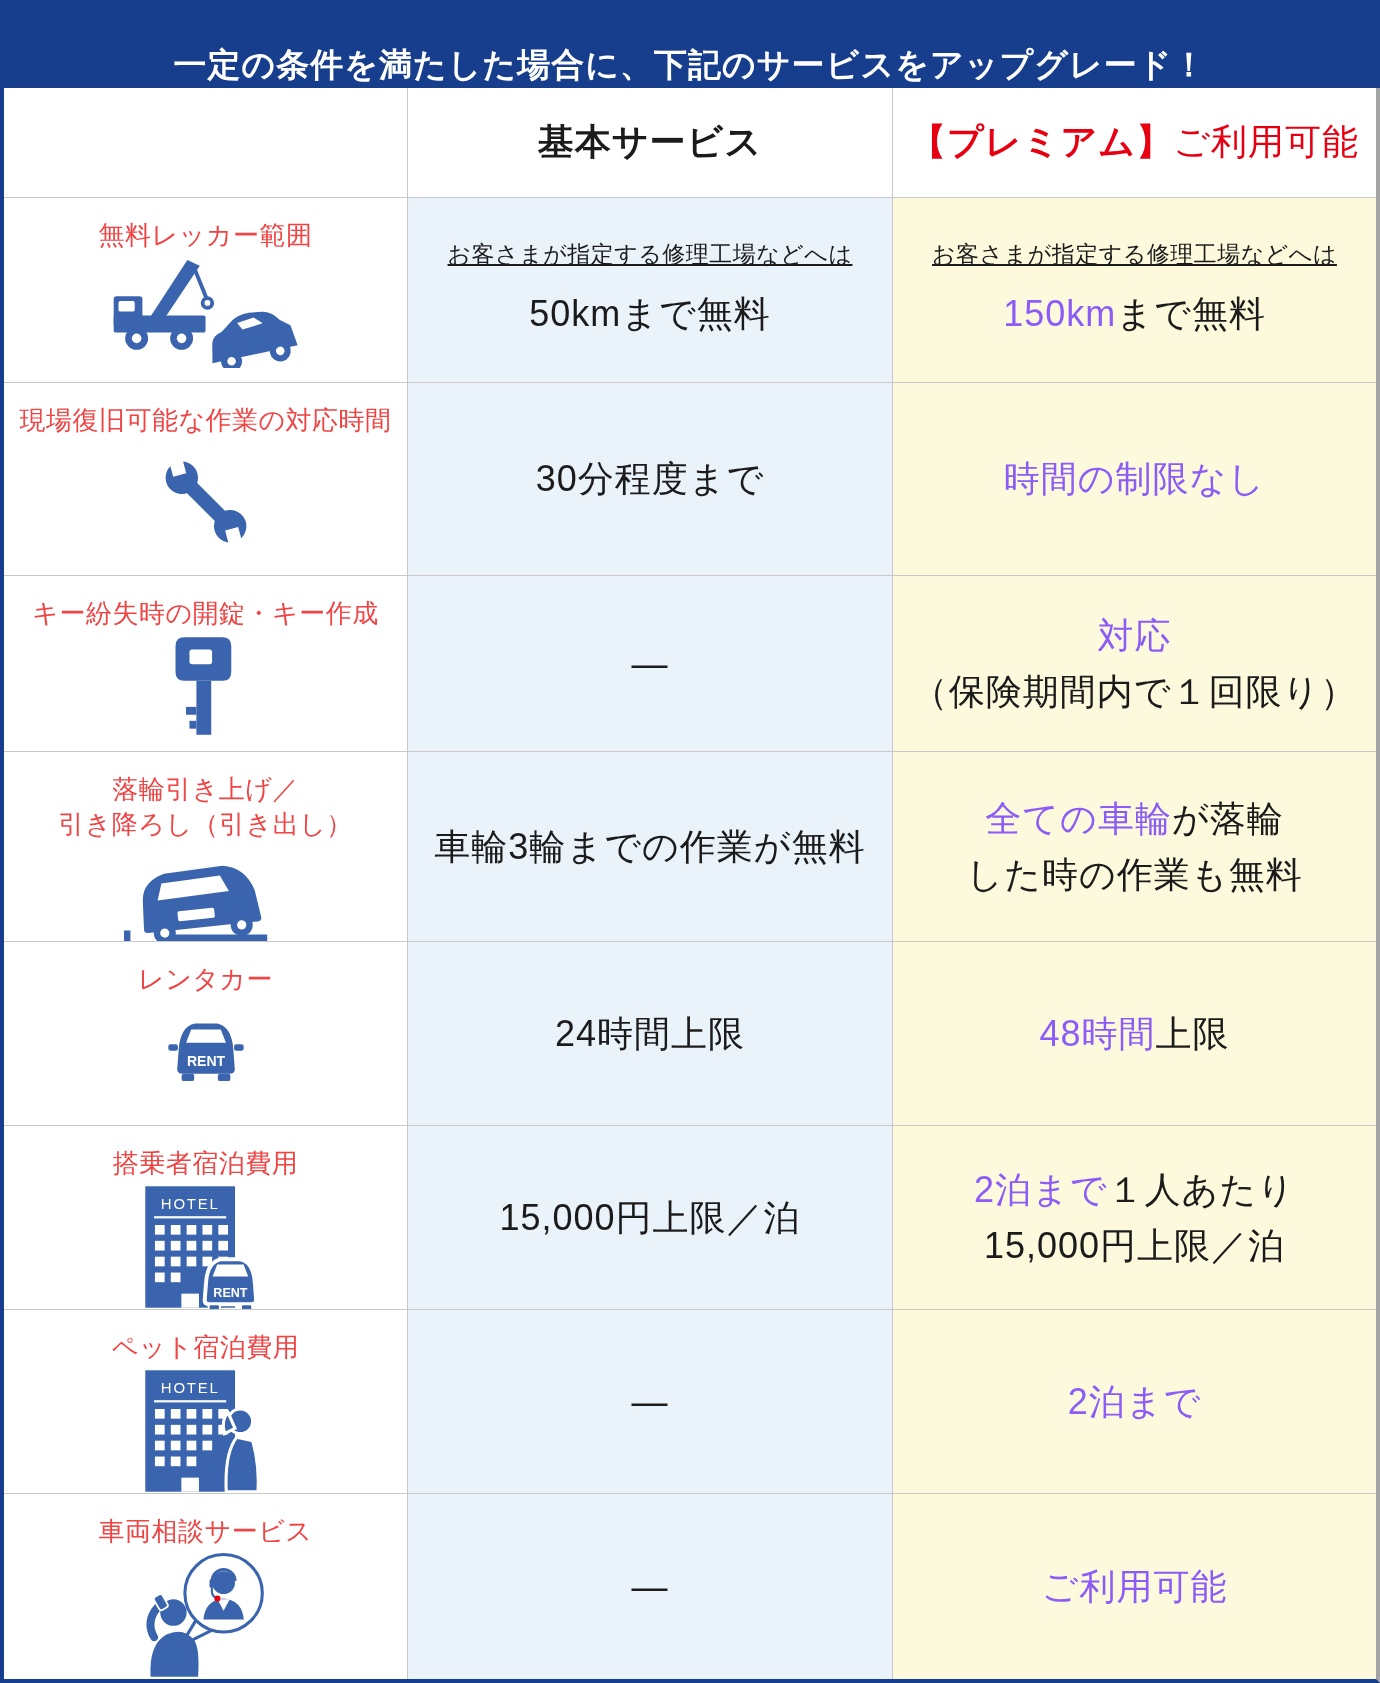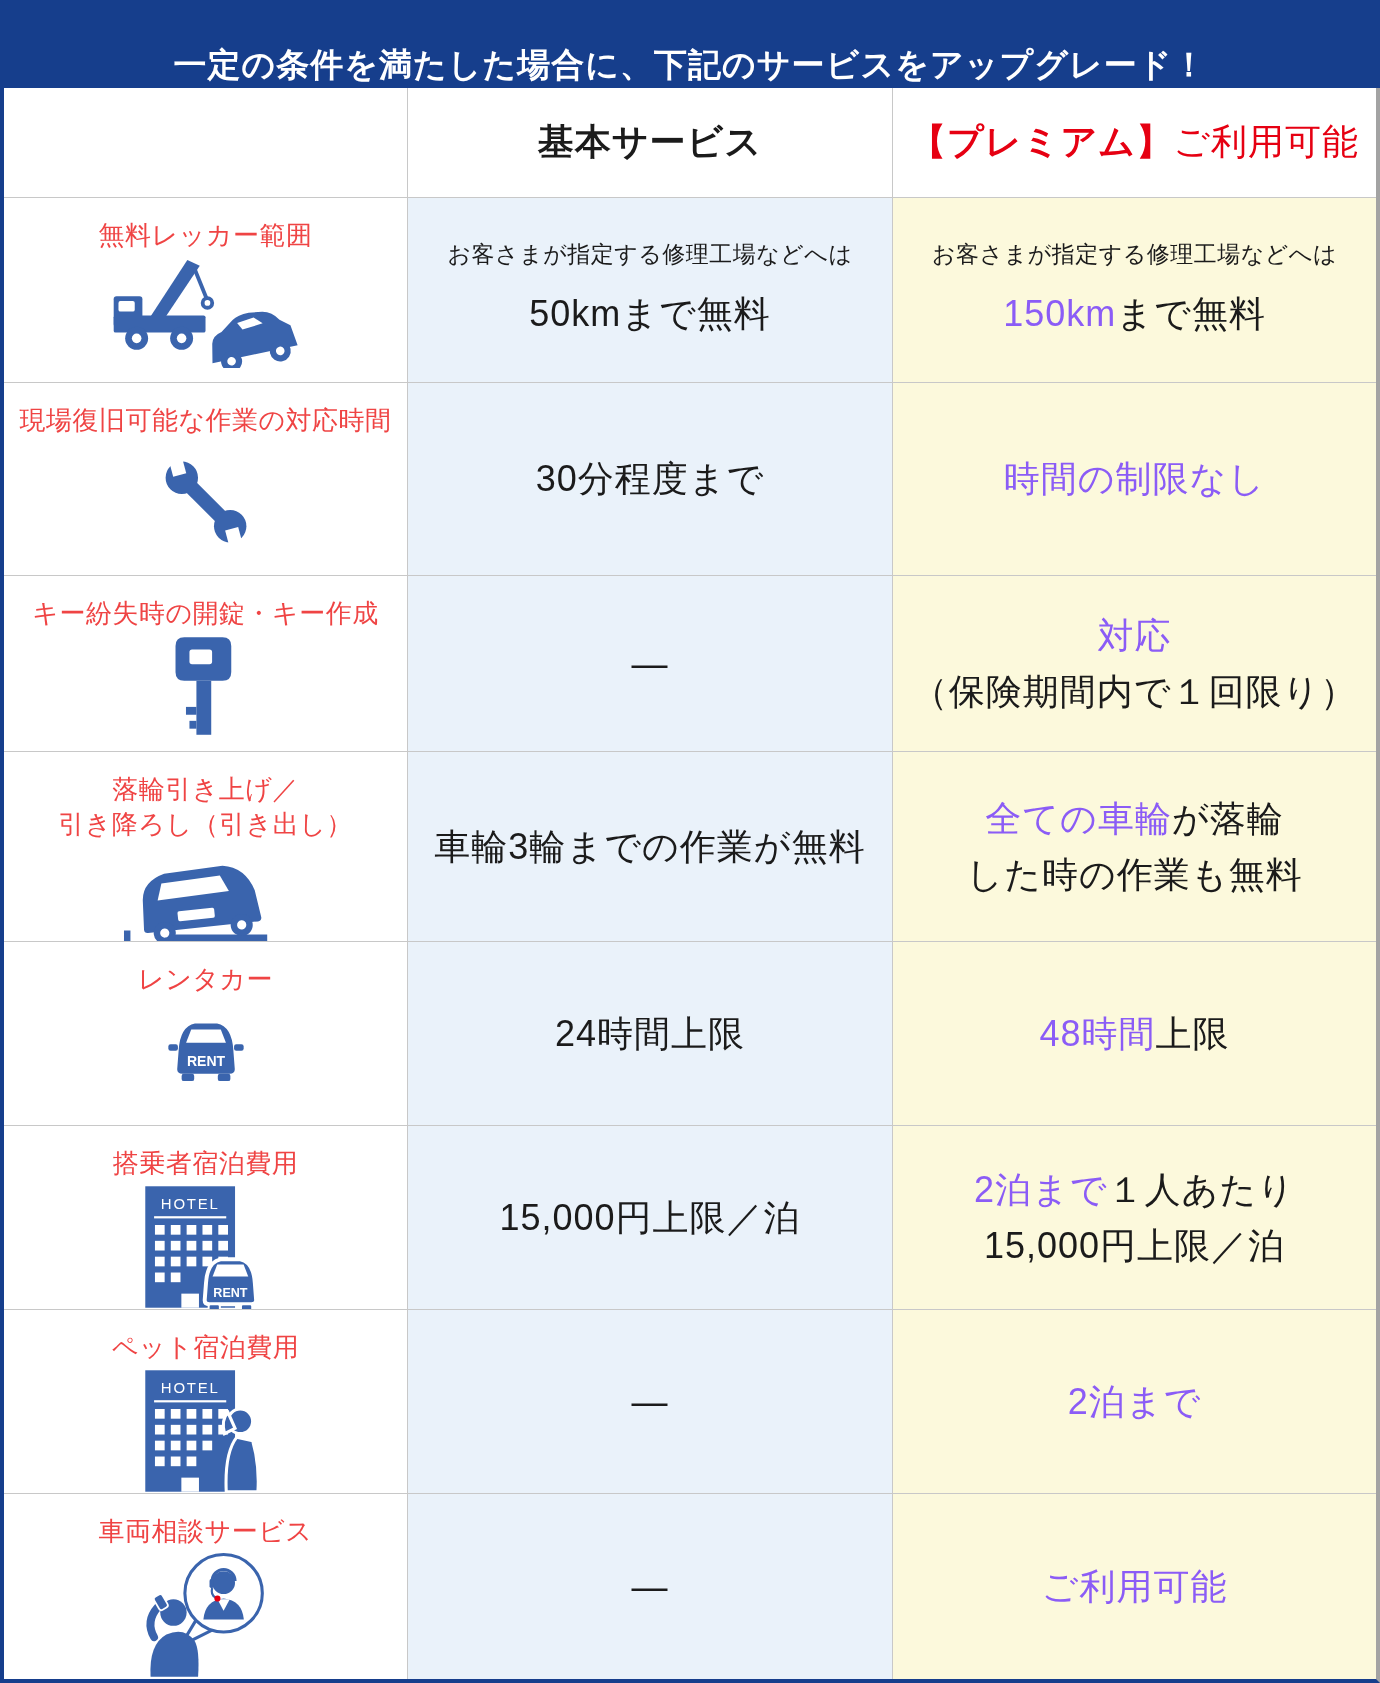--- a/index.html
+++ b/index.html
@@ -16,21 +16,21 @@
   .row + .row .cell{border-top:1px solid #c8c8c8;}
   .basic{background:#eaf2fa;}
   .premium{background:#fcf9dc;}
   .hdr-basic{font-size:36px;font-weight:600;color:#1b1b1b;letter-spacing:1px;}
   .hdr-prem{font-size:36px;color:#e60012;letter-spacing:1px;}
   .hdr-prem .b{font-weight:bold;}
   .label-cell{justify-content:flex-start;padding-top:20px;padding-bottom:10px;}
   .label-line{font-size:26px;line-height:1.35;color:#ef4444;letter-spacing:0.5px;}
   .icon-box{flex:1;display:flex;align-items:center;justify-content:center;width:100%;}
   .note{font-size:23px;color:#1b1b1b;letter-spacing:0.5px;}
-  .note:not(:empty){margin-bottom:16px;}
+  .note:not(:empty){margin-bottom:16px;text-decoration:underline;}
   .bigline{font-size:36px;line-height:1.55;color:#1b1b1b;letter-spacing:1px;}
   .bigline span:empty{display:none;}
   .red{color:#8b5cf6;}
   svg{display:block;}
 </style>
 </head>
 <body>
 
 <div class="wrap">
 

